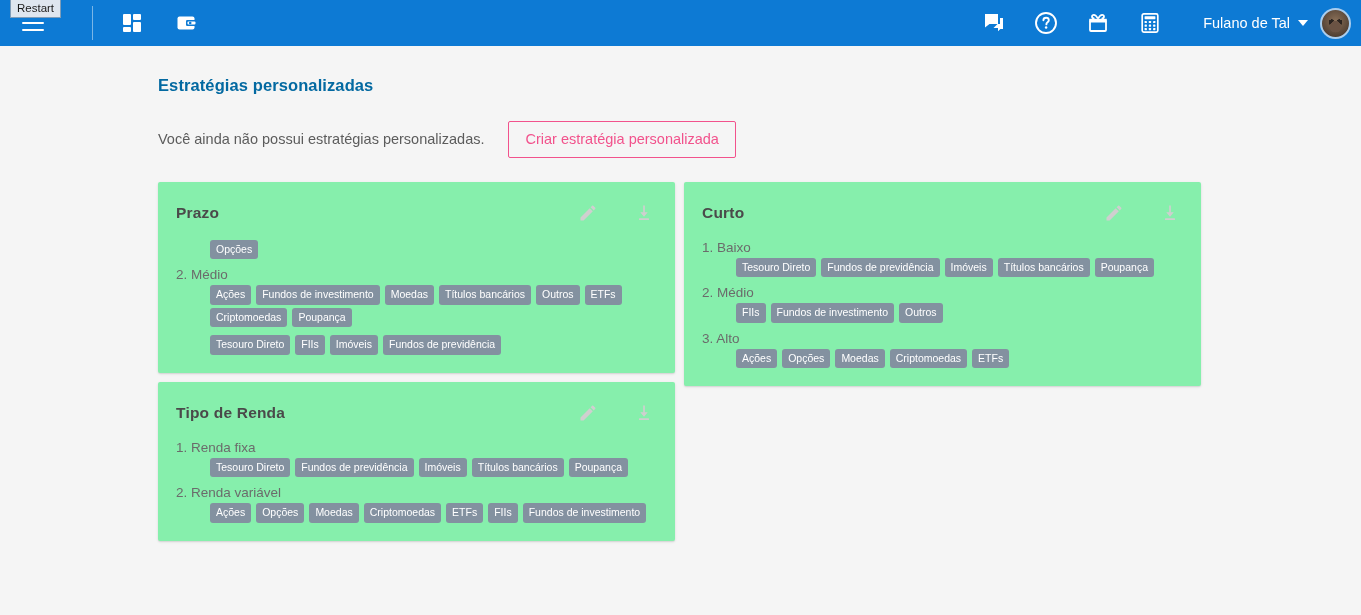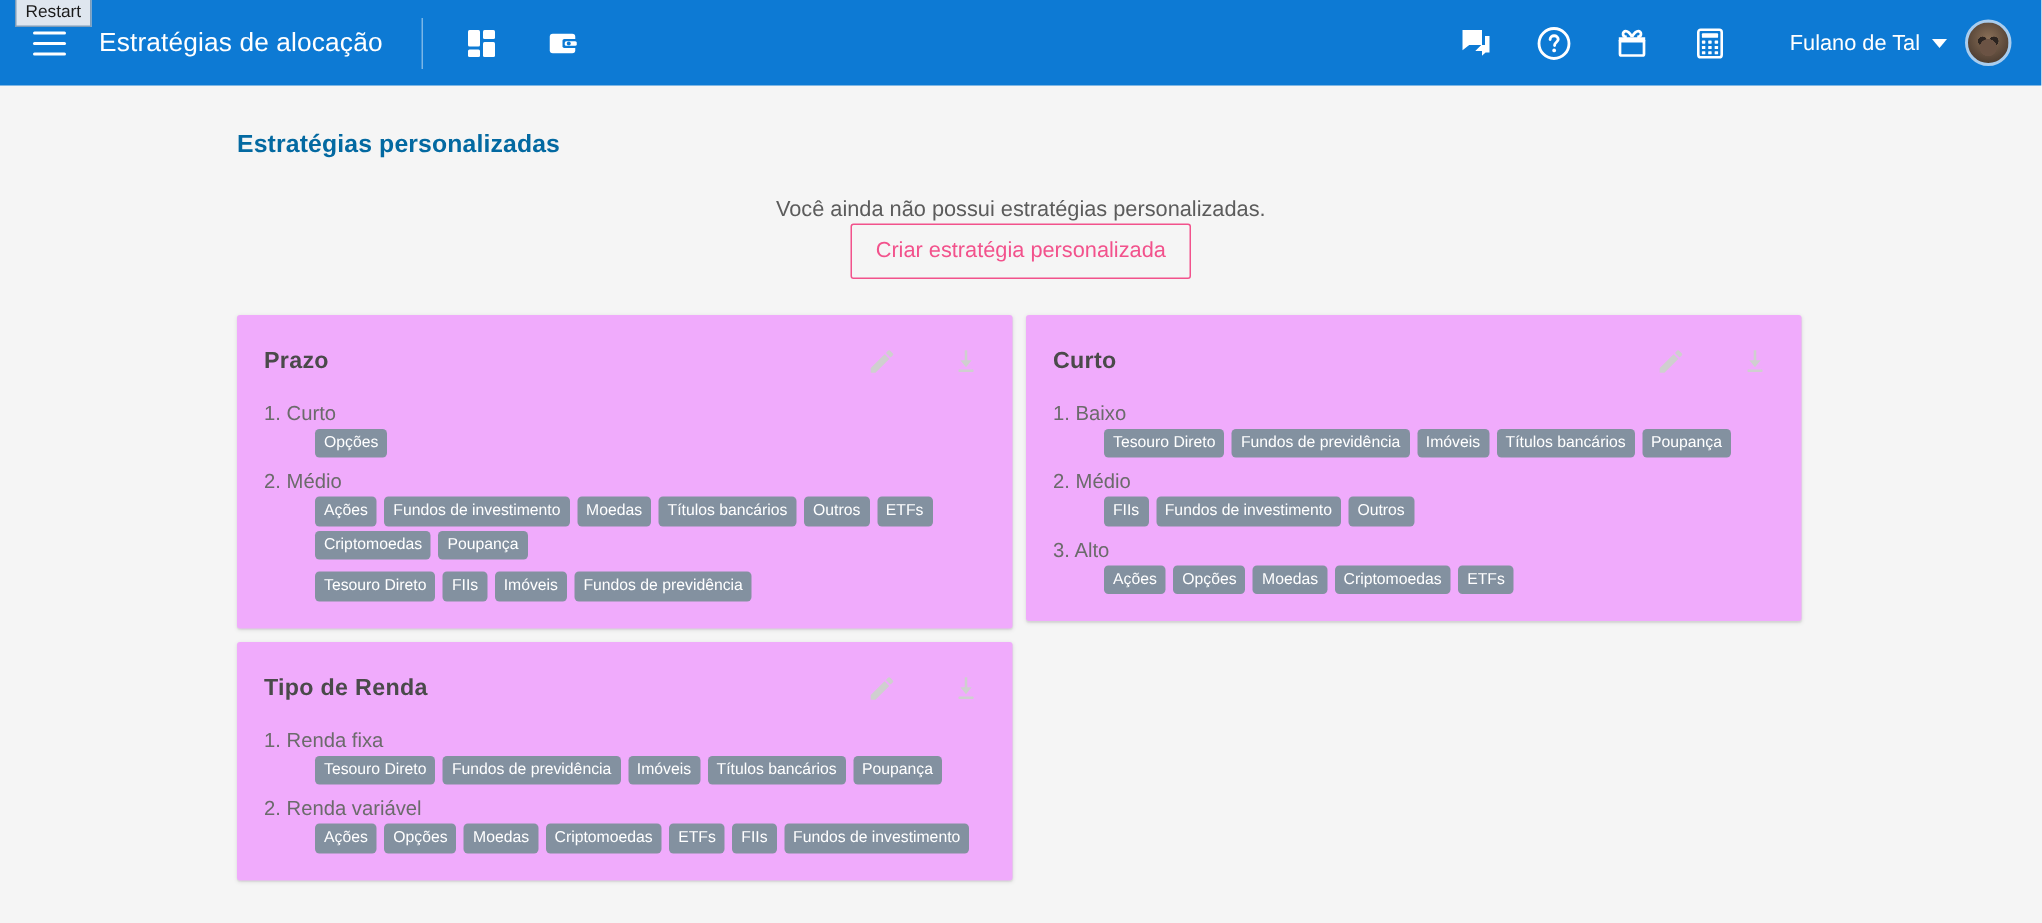--- a/index.html
+++ b/index.html
@@ -8,25 +8,25 @@
     width: 1361px; height: 615px;
     overflow: hidden;
     background: #f5f5f5;
     font-family: "Liberation Sans", sans-serif;
     -webkit-font-smoothing: antialiased;
   }
 
   
   .appbar {
     position: relative;
-    height: 57px;
+    height: 46px;
     background: #0d7ad4;
     display: flex;
     align-items: center;
-    padding: 0 20px 0 22px;
+    padding: 0 10px 0 22px;
     color: #ffffff;
   }
   .hamburger {
     width: 22px; height: 16px;
     display: flex; flex-direction: column; justify-content: space-between;
     cursor: pointer;
     margin-right: 22px;
   }
   .hamburger span { display: block; height: 2px; background: #ffffff; border-radius: 1px; }
   .appbar-title {
@@ -106,22 +106,21 @@
     font-size: 16.5px;
     font-weight: bold;
     color: #0369a1;
     margin: 30px 0 0 0;
     letter-spacing: .1px;
   }
   .empty-row {
     display: flex;
     align-items: center;
     margin-top: 26px;
-    gap: 1px;
-    flex-direction: column;
+    gap: 24px;
   }
   .empty-text {
     font-size: 14.5px;
     color: #5c5c5c;
   }
   .btn-outline {
     border: 1px solid #f2528c;
     color: #f2528c;
     background: transparent;
     font-family: "Liberation Sans", sans-serif;
@@ -139,21 +138,21 @@
   .cards {
     margin-top: 24px;
     display: grid;
     grid-template-columns: 517px 517px;
     column-gap: 9px;
     row-gap: 9px;
     align-items: start;
   }
   .col { display: flex; flex-direction: column; gap: 9px; }
   .card {
-    background: #f0abfc;
+    background: #86efac;
     border-radius: 2px;
     box-shadow: 0 1px 3px rgba(0,0,0,.10), 0 1px 1px rgba(0,0,0,.06);
     padding: 18px 18px 16px 18px;
   }
   .card-head {
     display: flex;
     align-items: center;
     margin-bottom: 14px;
   }
   .card-title {
@@ -202,21 +201,20 @@
 <div class="appbar">
 
   <div class="tooltip-restart">Restart</div>
 
   <div class="hamburger">
     <span></span>
       <span></span>
       <span></span>
   </div>
 
-  <div class="appbar-title">Estratégias de alocação</div>
 
   <div class="appbar-divider"></div>
 
   <div class="appbar-icon">
     <svg width="22" height="22" viewBox="0 0 22 22" fill="#ffffff">
       <rect x="2" y="2" width="8" height="11" rx="1"></rect>
       <rect x="12" y="2" width="8" height="6" rx="1"></rect>
       <rect x="2" y="15" width="8" height="5" rx="1"></rect>
       <rect x="12" y="10" width="8" height="10" rx="1"></rect>
     </svg>
@@ -310,21 +308,20 @@
                 </div>
                 <div class="icon-btn">
                   <svg width="20" height="20" viewBox="0 0 24 24" fill="currentColor">
                     <path d="M11 3h2v8h3.5L12 16.5 7.5 11H11V3z"></path>
                     <rect x="6" y="18.4" width="12" height="1.9" rx="0.6"></rect>
                   </svg>
                 </div>
               </div>
             </div>
             <div class="group">
-              <div class="group-label">1. Curto</div>
               <div class="tags">
                 <span class="tag">Opções</span>
               </div>
             </div>
             <div class="group">
               <div class="group-label">2. Médio</div>
               <div class="tags">
                 <span class="tag">Ações</span>
                 <span class="tag">Fundos de investimento</span>
                 <span class="tag">Moedas</span>

